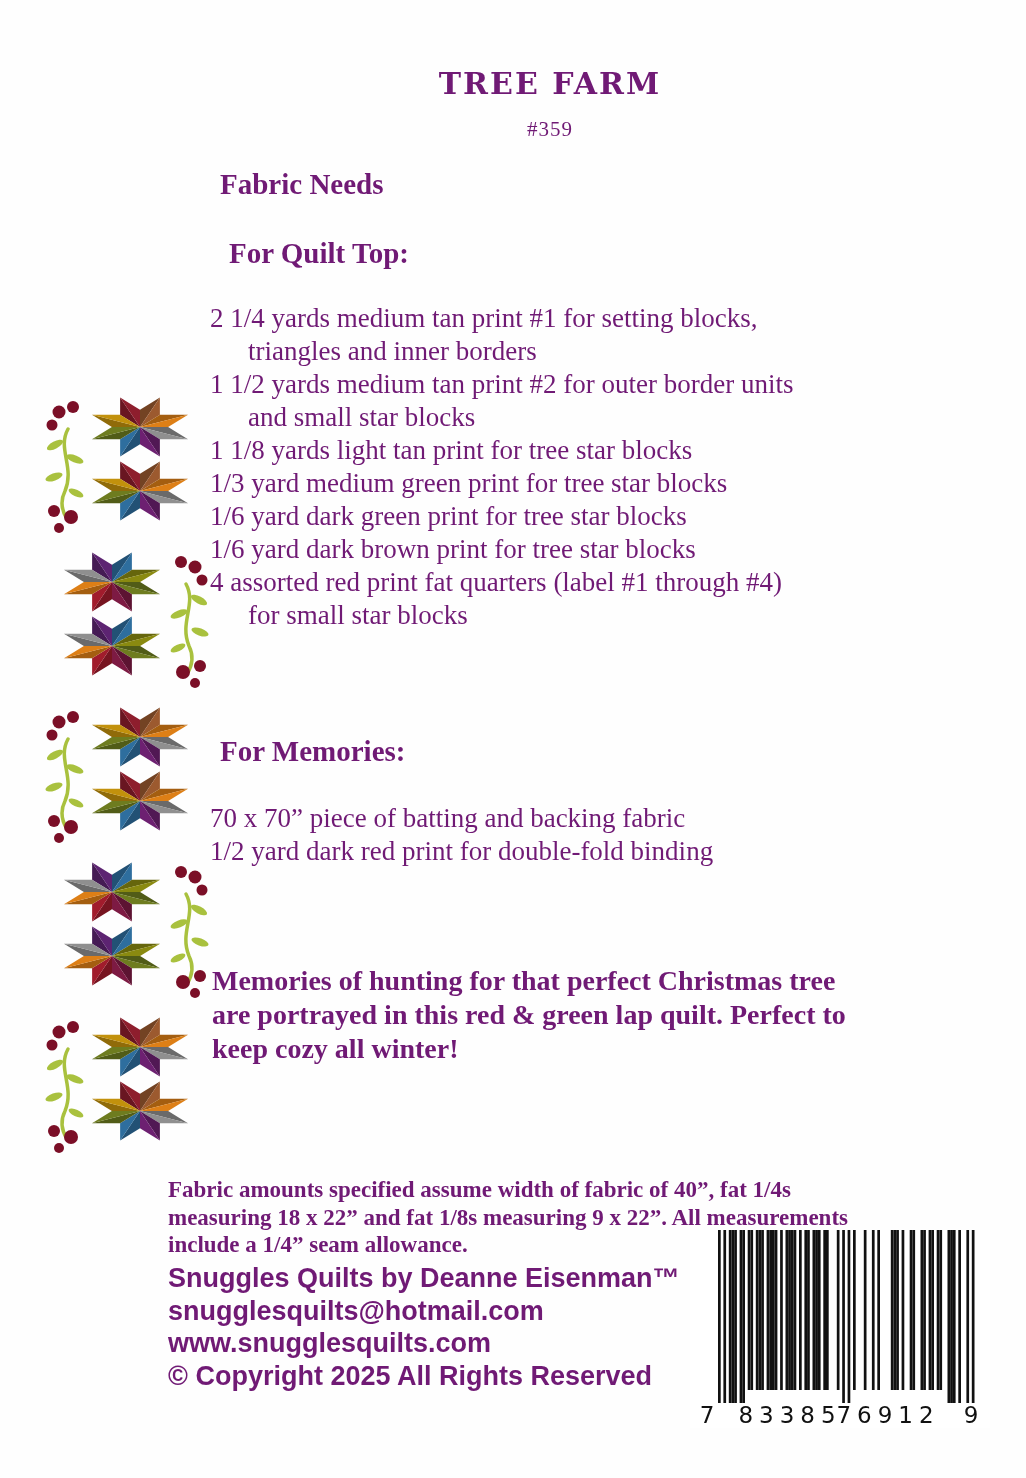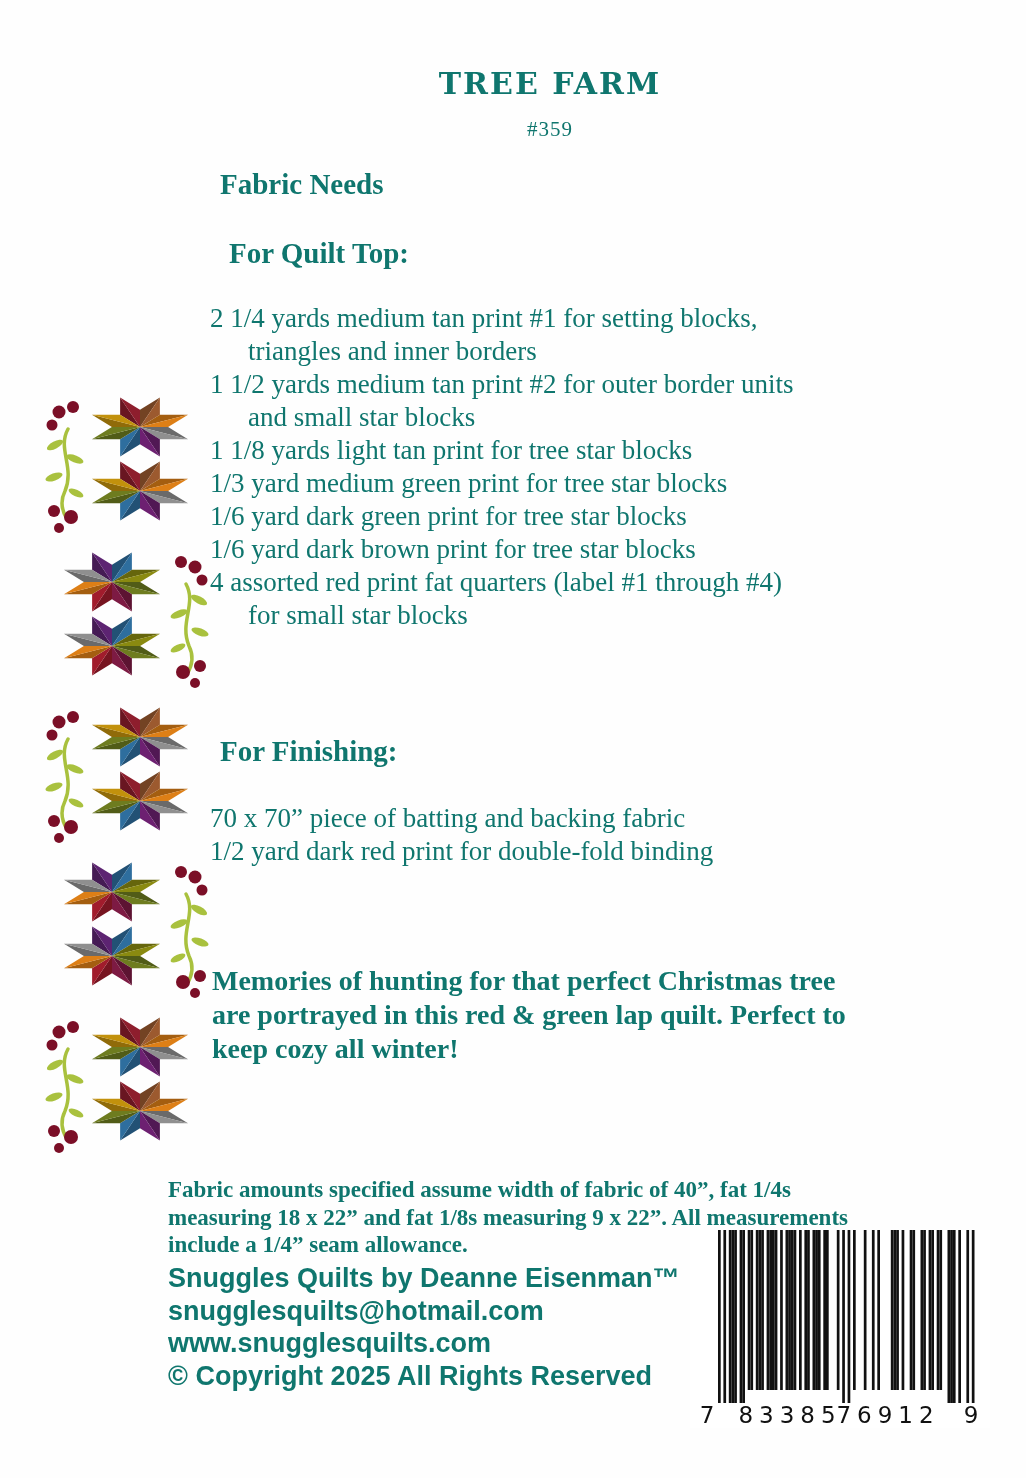--- a/index.html
+++ b/index.html
@@ -2,21 +2,21 @@
 <html><head>
 <meta charset="utf-8">
 <style>
   html,body{margin:0;padding:0;background:#ffffff;}
   .page{
     position:relative;
     width:1026px;height:1478px;
     background:#fefefe;
     overflow:hidden;
     font-family:"Liberation Serif", serif;
-    color:#0f766e;
+    color:#701a75;
   }
   .abs{position:absolute;}
   .title-block{left:330px;top:66px;width:440px;text-align:center;}
   .title{
     font-family:"DejaVu Serif", serif;
     font-weight:bold;font-size:30px;letter-spacing:2px;
     text-transform:uppercase;
   }
   .pattern-no{font-size:21px;font-weight:normal;margin-top:16px;letter-spacing:1px;}
   .h1{font-size:29px;font-weight:bold;}
@@ -377,21 +377,21 @@
       </div>
       <div>
         <div>1/6 yard dark brown print for tree star blocks</div>
       </div>
       <div>
         <div>4 assorted red print fat quarters (label #1 through #4)</div>
         <div class="cont">for small star blocks</div>
       </div>
     </div>
 
-  <div class="abs h1" style="left:220px;top:735px;">For Finishing:</div>
+  <div class="abs h1" style="left:220px;top:735px;">For Memories:</div>
 
   <div class="abs list" id="finishing-list" style="left:210px;top:802px;">
       <div>70 x 70” piece of batting and backing fabric</div>
       <div>1/2 yard dark red print for double-fold binding</div>
     </div>
 
   <div class="abs desc" id="description" style="left:212px;top:964px;">
       <div>Memories of hunting for that perfect Christmas tree</div>
       <div>are portrayed in this red &amp; green lap quilt. Perfect to</div>
       <div>keep cozy all winter!</div>

